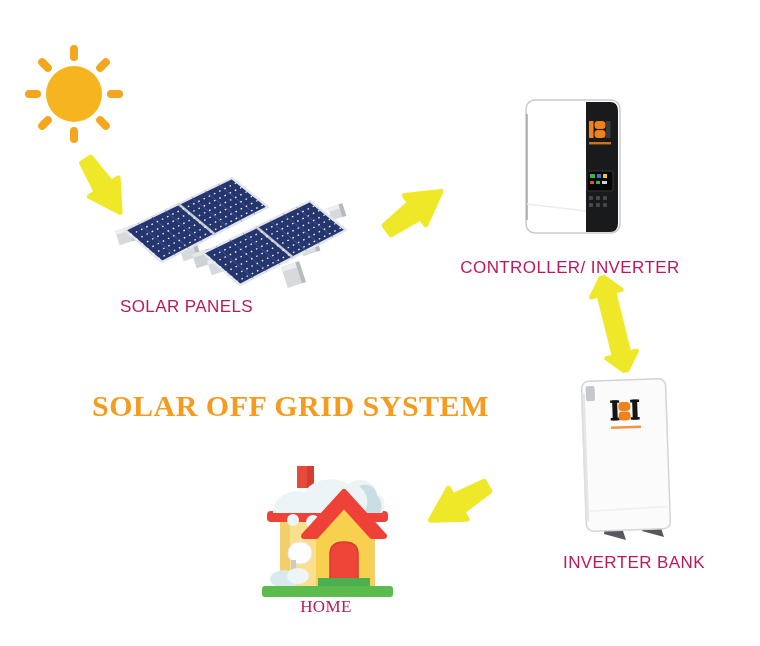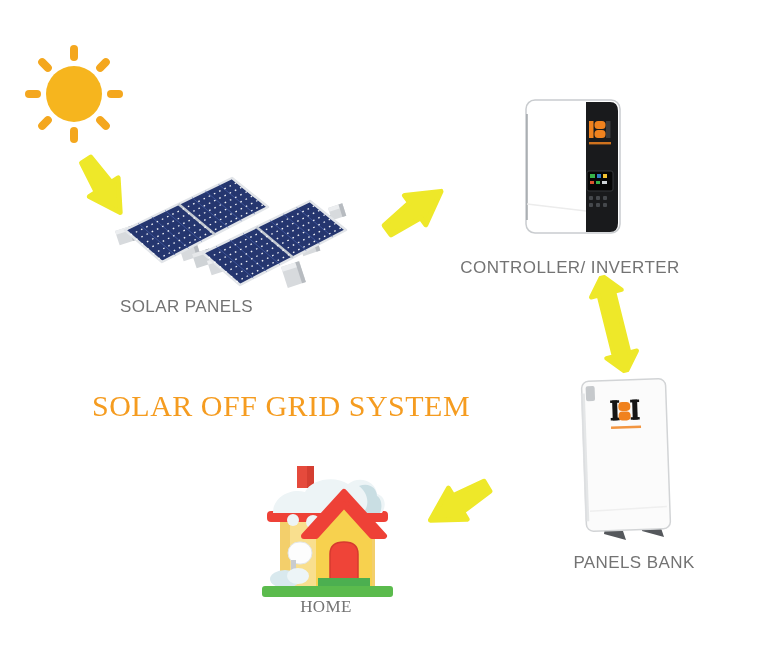--- a/index.html
+++ b/index.html
@@ -2,26 +2,26 @@
 <html><head>
 <meta charset="utf-8">
 <style>
   html,body{margin:0;padding:0;background:#ffffff;}
   #canvas{
     position:relative;width:760px;height:646px;background:#ffffff;overflow:hidden;
     font-family:"Liberation Sans",sans-serif;
   }
   .abs{position:absolute;}
   .node-label{
-    position:absolute;color:#737373;font-size:17px;letter-spacing:.4px;
+    position:absolute;color:#be185d;font-size:17px;letter-spacing:.4px;
     font-family:"Liberation Sans",sans-serif;font-weight:500;text-align:center;white-space:nowrap;
   }
   #diagram-title{
     position:absolute;left:92px;top:389px;width:360px;
-    font-family:"Liberation Serif",serif;font-weight:400;font-size:30px;
+    font-family:"Liberation Serif",serif;font-weight:700;font-size:30px;
     color:#F59C20;letter-spacing:.5px;white-space:nowrap;
   }
   
   #sun{position:absolute;left:19px;top:39px;width:110px;height:110px;}
   #sun .core{position:absolute;left:27px;top:27px;width:56px;height:56px;border-radius:50%;background:#F6B51E;}
   #sun .ray{position:absolute;left:50%;top:50%;width:16px;height:8px;margin-left:-8px;margin-top:-4px;
     border-radius:4px;background:#F4A71E;}
   
   .arrow{position:absolute;}
   .arrow svg{display:block;width:100%;height:100%;}
@@ -250,16 +250,16 @@
     <path d="M75,130 V96 Q75,84 89,84 Q103,84 103,96 V130 Z" fill="#EF4438" stroke="#D63A2F" stroke-width="1.5"></path>
 
     <rect x="63" y="120" width="52" height="14" fill="#4CAF50"></rect>
     <rect x="7" y="128" width="131" height="11" rx="3" fill="#5BBB4D"></rect>
   </svg>
 
   <div id="diagram-title">SOLAR OFF GRID SYSTEM</div>
 
   <div class="node-label" style="left:120px;top:297px;width:150px;text-align:left;">SOLAR PANELS</div>
   <div class="node-label" style="left:455px;top:258px;width:230px;">CONTROLLER/ INVERTER</div>
-  <div class="node-label" style="left:554px;top:553px;width:160px;">PANELS BANK</div>
+  <div class="node-label" style="left:554px;top:553px;width:160px;">INVERTER BANK</div>
   <div class="node-label" style="left:266px;top:597px;width:120px;font-family:Liberation Serif, serif;">HOME</div>
 
 </div>
 
 </body></html>

